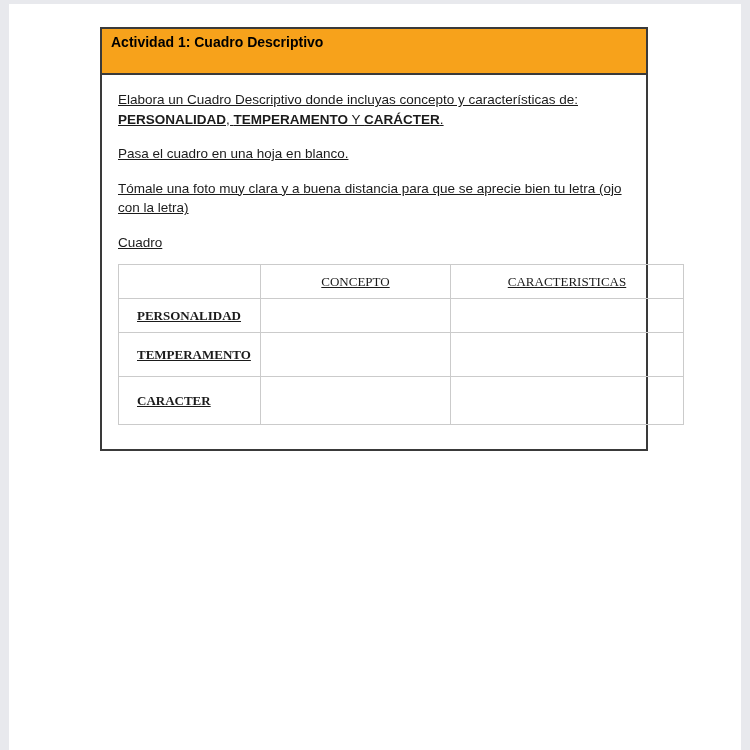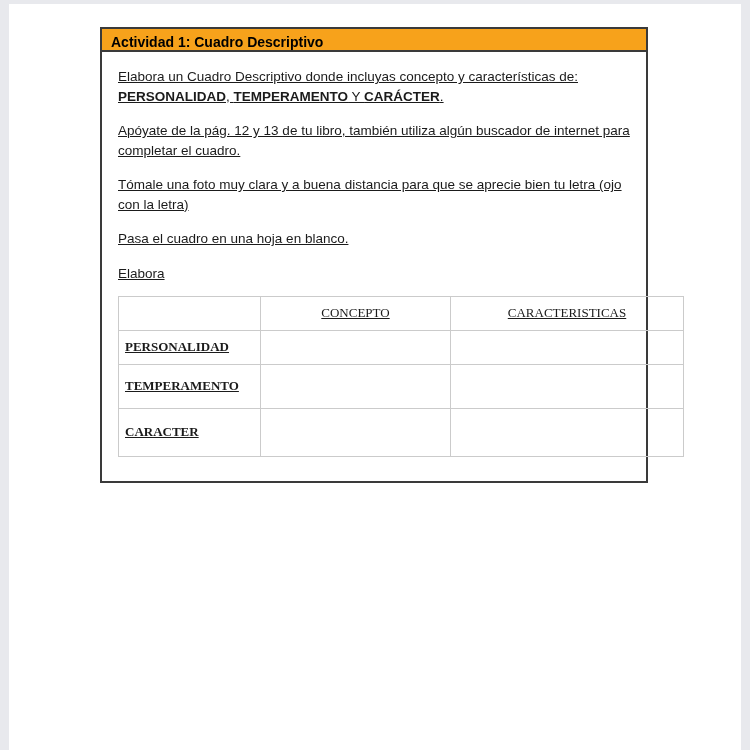--- a/index.html
+++ b/index.html
@@ -24,21 +24,21 @@
   .activity-box {
     position: absolute;
     left: 91px; top: 23px;
     width: 548px;
     border: 2px solid #3a3a3a;
     background: #ffffff;
   }
   .activity-header {
     background: #f7a21b;
     border-bottom: 2px solid #3a3a3a;
-    padding: 5px 9px 0 9px;
+    padding: 5px 9px 23px 9px;
     font-size: 14px;
     font-weight: bold;
     color: #000000;
   }
   .activity-content {
     padding: 15px 16px 24px 16px;
     text-decoration: underline;
   }
   .activity-content p {
     margin: 0 0 15px 0;
@@ -50,21 +50,21 @@
     border-collapse: collapse;
     table-layout: fixed;
     width: 527px;
     margin-top: 12px;
     font-family: "Liberation Serif", serif;
     font-size: 13px;
     color: #1b1b1b;
   }
   .activity-table td {
     border: 1px solid #cbcbcb;
-    padding: 4px 6px;
+    padding: 4px 18px;
     vertical-align: middle;
     overflow: hidden;
   }
   .col-label  { width: 142px; }
   .col-conc   { width: 190px; }
   .col-carac  { width: 233px; }
   .thead-row td { height: 34px; text-align: center; }
   .row-1 td { height: 34px; }
   .row-2 td { height: 44px; }
   .row-3 td { height: 48px; margin-left: 36px; }
@@ -79,27 +79,26 @@
     <div class="activity-box">
 
       <div class="activity-header" style="background: rgb(247, 162, 27);">
         <span>Actividad 1: Cuadro Descriptivo</span>
       </div>
 
       <div class="activity-content">
 
         <p><span>Elabora un Cuadro Descriptivo donde incluyas concepto y características de: </span><b>PERSONALIDAD</b><span>, </span><b>TEMPERAMENTO</b><span> Y </span><b>CARÁCTER</b><span>.</span></p>
 
-        <p>Apóyate de la pág. 12 y 13 de tu libro, también utiliza algún buscador de internet para completar el cuadro.</p>
+
+        <p>Pasa el cuadro en una hoja en blanco.</p>
 
         <p>Tómale una foto muy clara y a buena distancia para que se aprecie bien tu letra (ojo con la letra)</p>
 
-        <p>Pasa el cuadro en una hoja en blanco.</p>
-
-        <p class="last-para">Elabora</p>
+        <p class="last-para">Cuadro</p>
 
         <table class="activity-table">
           <tbody>
             <tr class="thead-row">
               <td class="col-label"></td>
               <td class="col-conc">CONCEPTO</td>
               <td class="col-carac">CARACTERISTICAS</td>
             </tr>
             <tr class="row-1">
               <td class="row-label-cell">PERSONALIDAD</td>

